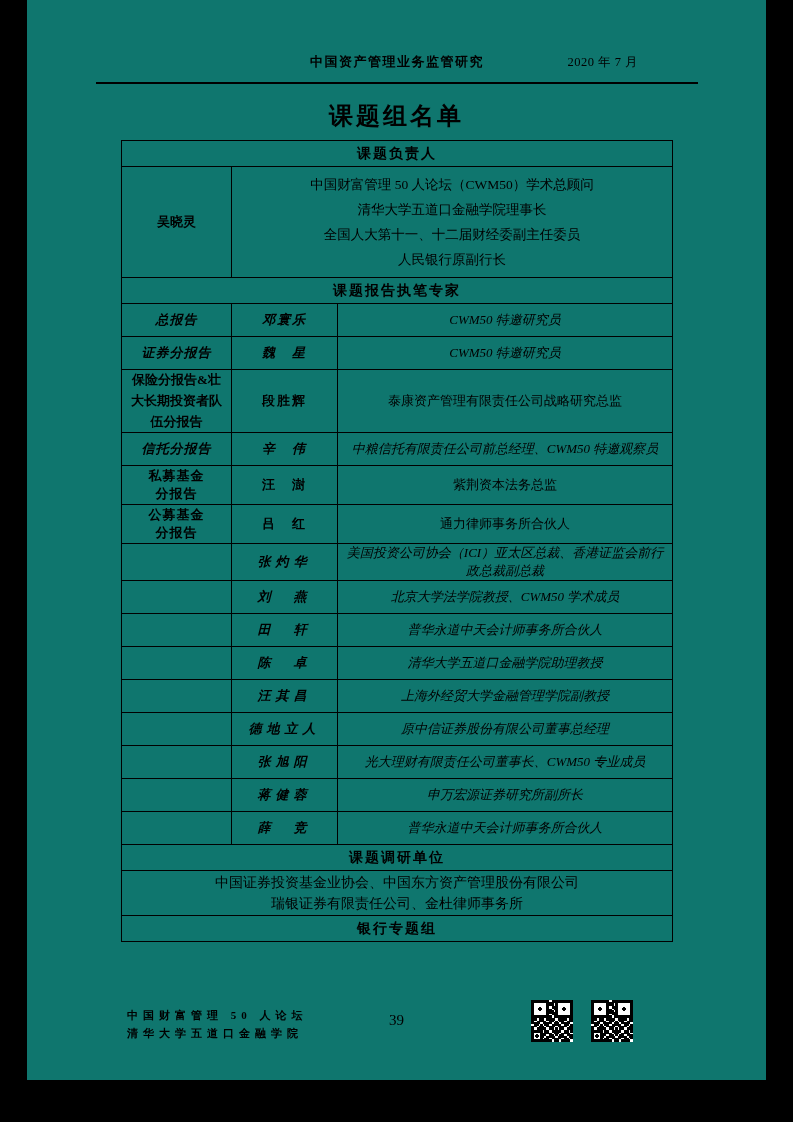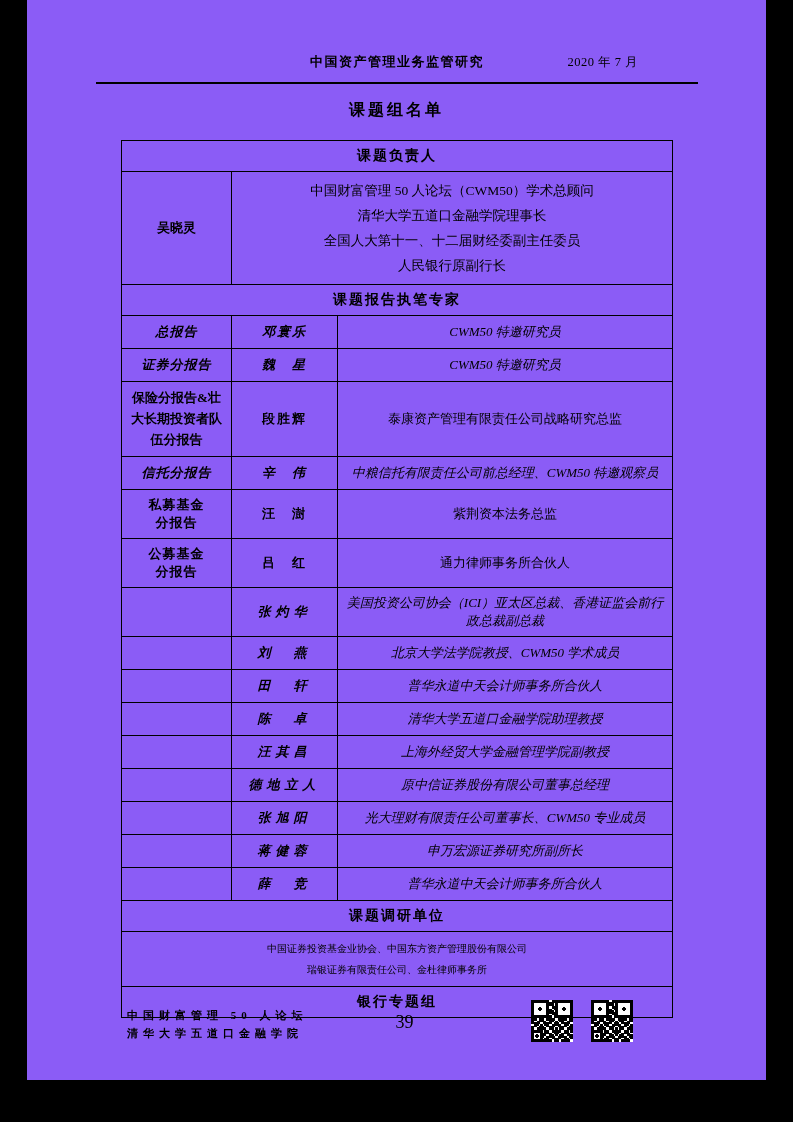--- a/index.html
+++ b/index.html
@@ -6,75 +6,75 @@
   html,body { width:793px; height:1122px; }
   body {
     background:#000;
     position:relative;
     font-family:"Liberation Serif", serif;
     color:#000;
   }
   .page {
     position:absolute; left:27px; top:0;
     width:739px; height:1080px;
-    background:#8b5cf6;
+    background:#0f766e;
   }
   
   .doc-header {
     position:absolute; top:40px; left:69px;
     width:602px; height:44px;
     border-bottom:2px solid #000;
   }
   .doc-header-title {
     text-align:center; font-weight:bold;
     font-size:13px; letter-spacing:1.5px; line-height:44px;
   }
   .doc-header-date {
     position:absolute; right:60px; top:0;
     font-size:12.5px; line-height:44px; font-weight:normal; letter-spacing:0.5px;text-align:center;
   }
   
   .doc-title {
     position:absolute; top:100px; left:0; width:100%;
-    text-align:center; font-size:16px; font-weight:bold; letter-spacing:3px;
+    text-align:center; font-size:24px; font-weight:bold; letter-spacing:3px;
   }
   
   table.roster {
     position:absolute; top:140px; left:94px;
     width:551px; border-collapse:collapse; table-layout:fixed;
   }
   table.roster td {
     border:1px solid #000;
     text-align:center; vertical-align:middle;
-    font-size:13px; padding:6px 4px; overflow:hidden;
+    font-size:13px; padding:0 4px; overflow:hidden;
   }
   tr.sec { height:26px; }
   tr.sec td { font-weight:bold; font-size:14px; letter-spacing:2px; }
   tr.r   { height:33px;font-style:italic; }
   tr.tall{ height:39px; }
   tr.leader-row { height:111px; }
   tr.research-row { height:45px; }
   .name { font-weight:bold; font-size:14px; }
   .writer-name  { letter-spacing:2px; }
   .advisor-name { letter-spacing:5px; }
   .role { font-weight:bold; font-size:13px; letter-spacing:1px; }
   .role-small { font-size:9.5px; line-height:1.6; letter-spacing:0; }
   .pre { white-space:pre-line; line-height:18px; }
   .desc { font-size:13px; }
   .desc-sm { font-size:10px; letter-spacing:0; }
   .leader-titles div { line-height:25px; font-size:13.5px; }
-  .research-lines div { line-height:21px; font-size:10px; }
+  .research-lines div { line-height:21px; font-size:14px; }
   
   .footer-org {
     position:absolute; left:100px; top:1006px;
     font-size:11px; font-weight:bold; letter-spacing:5px; line-height:18px;
   }
   .page-number {
-    position:absolute; top:1012px; left:8px; width:100%;
-    text-align:center; font-size:18px;
+    position:absolute; top:1012px; left:0; width:100%;
+    text-align:center; font-size:15px;
   }
   .qr-wrap {
     position:absolute; top:1000px; right:133px;
     display:flex; gap:18px;
   }
   .qr {
     width:42px; height:42px; position:relative;
     background:
       repeating-conic-gradient(#000 0 25%, transparent 0 50%) 0 0/6px 6px,
       repeating-conic-gradient(#000 0 25%, #fff 0 50%) 3px 2px/10px 8px;

